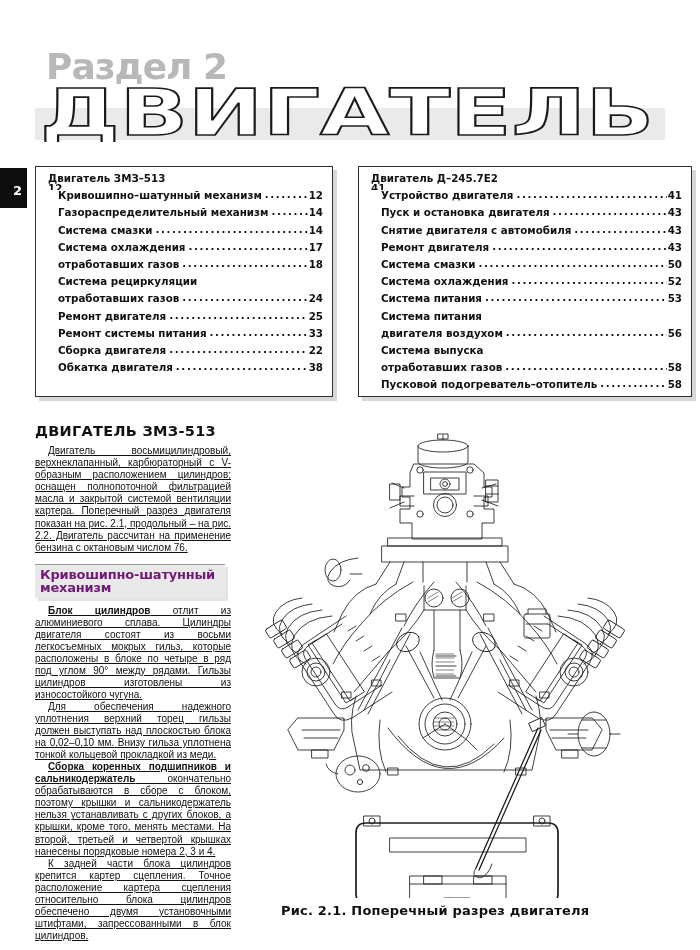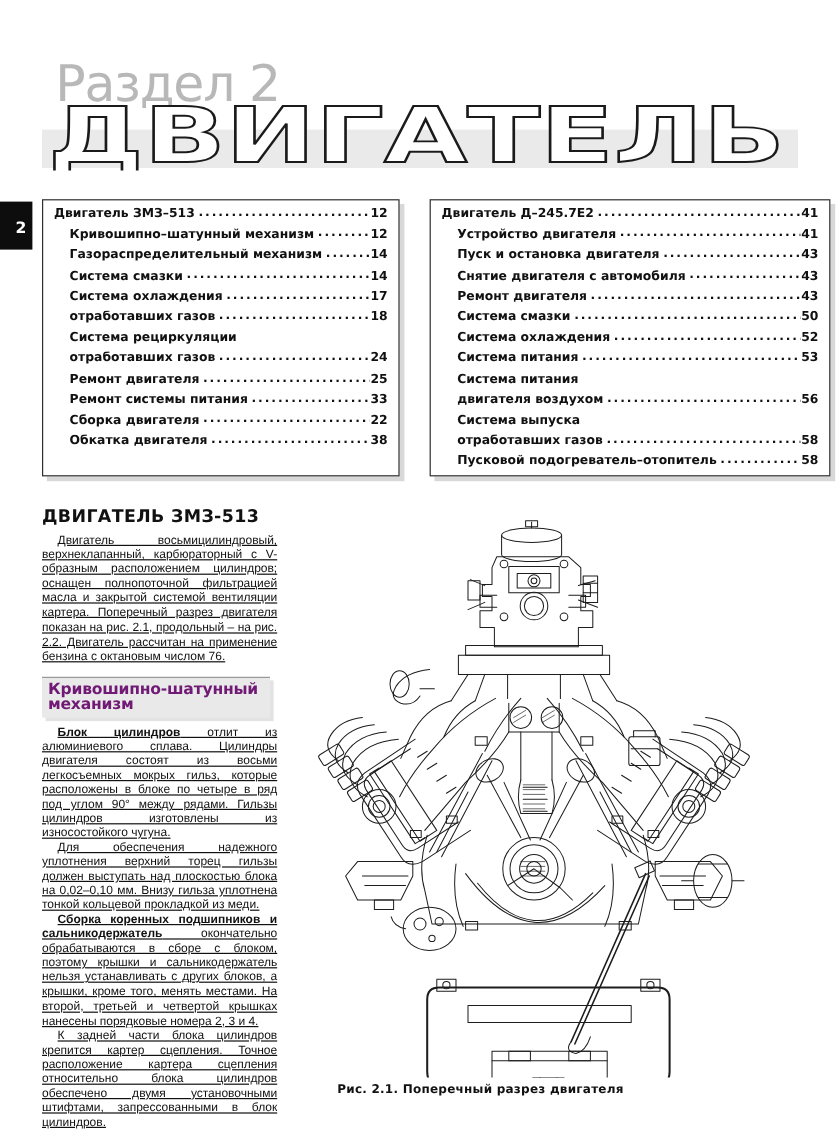--- a/index.html
+++ b/index.html
@@ -32,22 +32,22 @@
     left: 35px;
     top: 108px;
     width: 630px;
     height: 32px;
     background: #eaeaea;
   }
   .razdel {
     position: absolute;
     left: 46px;
     top: 49px;
-    font-size: 42px;
-    font-weight: normal;
+    font-size: 36px;
+    font-weight: bold;
     letter-spacing: -1px;
     color: #b8b8b8;
     line-height: 1;
     font-family: "DejaVu Sans", sans-serif;
     white-space: nowrap;
   }
   .dvigatel-wrap {
     position: absolute;
     left: 40px;
     top: 80px;
@@ -106,21 +106,21 @@
     align-items: baseline;
     font-family: "DejaVu Sans", sans-serif;
     font-size: 10.3px;
     font-weight: bold;
     color: #111;
     line-height: 1;
     height: 17.2px;
     white-space: nowrap;
     overflow: hidden;
   }
-  .toc-row.lvl0 { padding-left: 0px; }
+  .toc-row.lvl0 { padding-left: 0px; flex-direction: column; }
   .toc-row.lvl1 { padding-left: 13px; }
   .toc-label { flex: 0 0 auto; }
   .toc-dots {
     flex: 1 1 auto;
     overflow: hidden;
     margin: 0 1px 0 3px;
     letter-spacing: 1.6px;
     font-size: 10.3px;
     color: #111;
     position: relative;
@@ -184,21 +184,21 @@
     top: 428px;
     width: 438px;
     height: 470px;
   }
   .figure svg { display: block; }
   .fig-caption {
     position: absolute;
     left: 249px;
     top: 903px;
     font-family: "DejaVu Sans", sans-serif;
-    font-size: 10px;
+    font-size: 13px;
     font-weight: bold;
     color: #111;
     letter-spacing: 0.2px;
     padding-left: 32px;
   }
 </style>
 </head>
 <body>
 
 <div id="page">

